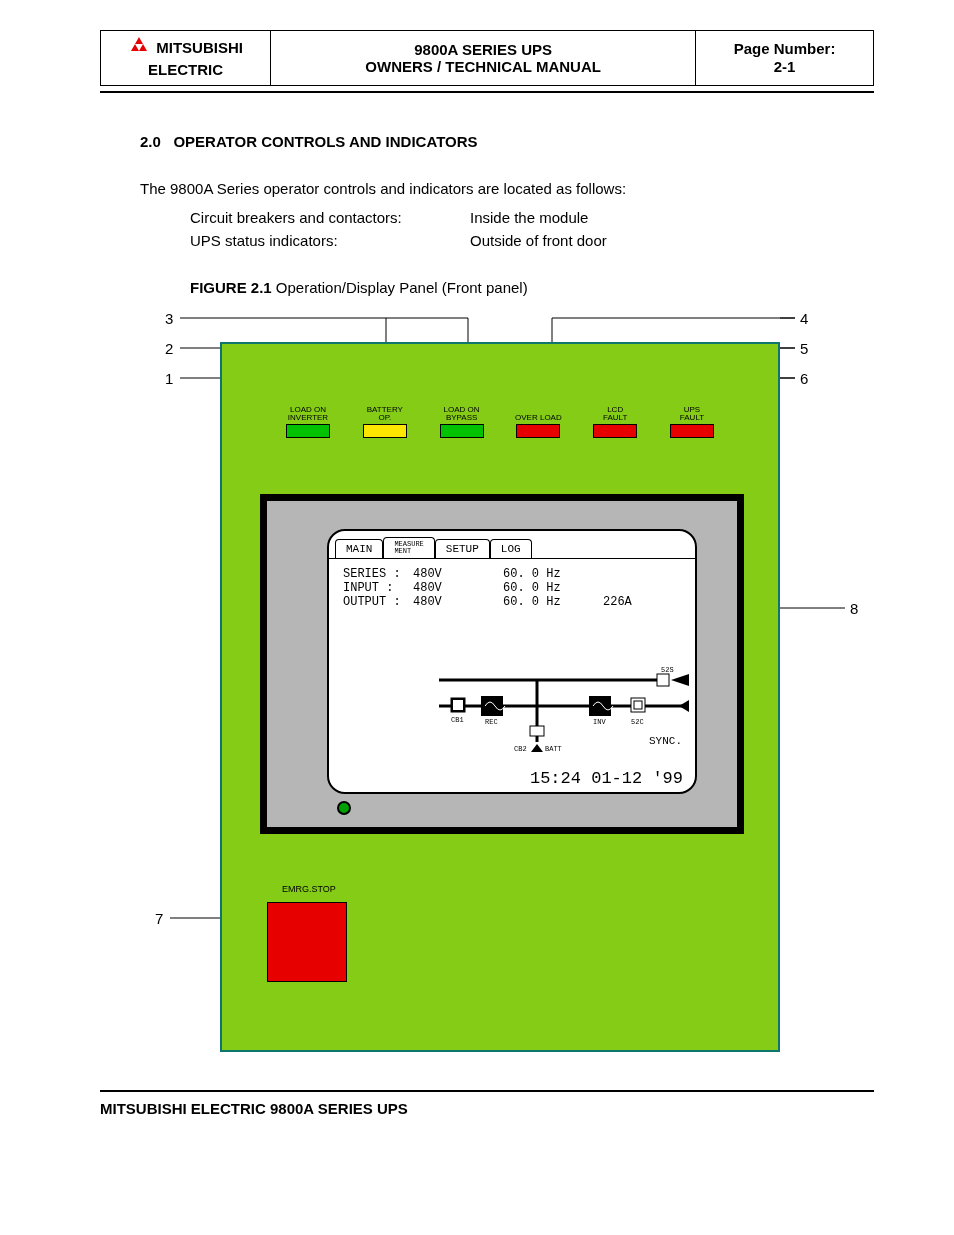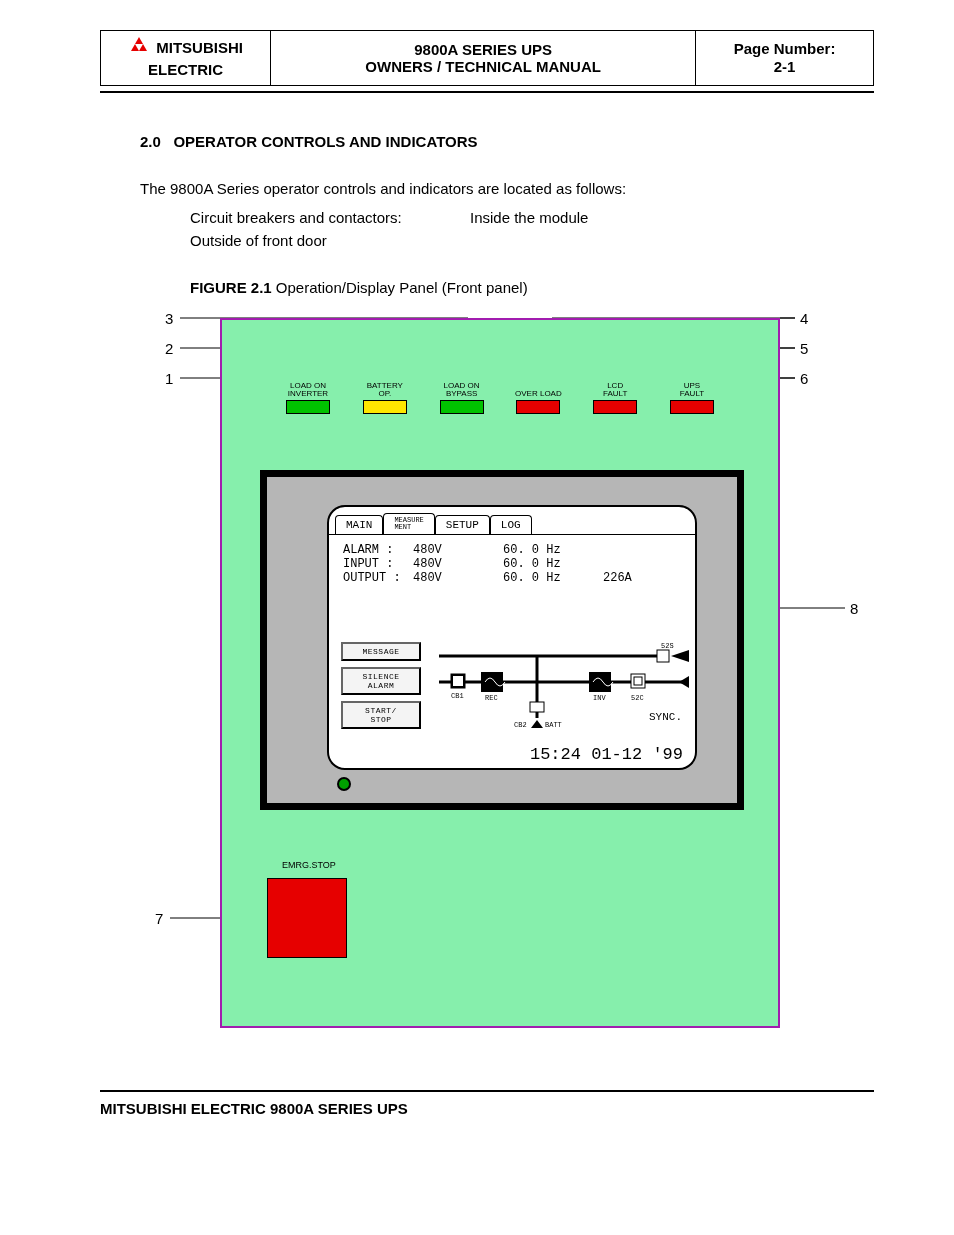--- a/index.html
+++ b/index.html
@@ -14,21 +14,21 @@
   .thick-rule { border: none; border-top: 2.5px solid #000; margin-bottom: 40px; }
 
   .section-title { font-weight: bold; margin: 0 0 30px 40px; font-size: 15px; }
   .intro { margin: 0 0 12px 40px; font-size: 15px; }
   .loc-row { display: flex; margin-left: 90px; margin-bottom: 6px; font-size: 15px; }
   .loc-label { width: 280px; }
   .fig-caption { margin: 30px 0 14px 90px; font-size: 15px; }
   .fig-caption b { font-weight: bold; }
 
   .figure-area { position: relative; width: 760px; height: 740px; margin-left: 30px; }
-  .panel { position: absolute; left: 90px; top: 8px; width: 560px; height: 710px; background: #86efac; border: 2px solid #a21caf; }
+  .panel { position: absolute; left: 90px; top: 32px; width: 560px; height: 710px; background: #84cc16; border: 2px solid #0f766e; }
   .led-row { position: absolute; top: 60px; left: 50px; right: 50px; display: flex; justify-content: space-between; }
   .led-slot { text-align: center; width: 72px; }
   .led-label { font-size: 8px; line-height: 1; margin-bottom: 2px; height: 18px; display: flex; flex-direction: column; justify-content: flex-end; }
   .led { width: 44px; height: 14px; margin: 0 auto; border: 1.5px solid #000; }
   .led.green { background: #00c200; }
   .led.yellow { background: #ffe600; }
   .led.red { background: #e60000; }
 
   .screen-frame { position: absolute; left: 38px; top: 150px; width: 484px; height: 340px; border: 7px solid #000; background: #b6b6b6; }
   .screen-inner { position: absolute; left: 60px; top: 28px; width: 370px; height: 265px; background: #fff; border: 2px solid #000; border-radius: 18px; font-family: 'Courier New', monospace; font-size: 12px; }
@@ -98,20 +98,21 @@
     <span>2.0</span>&nbsp;&nbsp;
     <span>OPERATOR CONTROLS AND INDICATORS</span>
   </div>
 
   <p class="intro">The 9800A Series operator controls and indicators are located as follows:</p>
   <div class="loc-row">
     <div class="loc-label">Circuit breakers and contactors:</div>
     <div>Inside the module</div>
   </div>
   <div class="loc-row">
+    <div class="loc-label">UPS status indicators:</div>
     <div>Outside of front door</div>
   </div>
 
   <p class="fig-caption">
     <b>FIGURE 2.1</b>
     <span>Operation/Display Panel (Front panel)</span>
   </p>
 
   <div class="figure-area">
 
@@ -210,42 +211,35 @@
         <div class="screen-inner">
           <div class="tabs">
             <div class="tab">MAIN</div>
             <div class="tab" style="font-size:7px; line-height:1; white-space:pre;">MEASURE
 MENT</div>
             <div class="tab">SETUP</div>
             <div class="tab">LOG</div>
           </div>
           <div class="readings">
             <div class="reading-row">
-                <span class="rd-l">ALARM :</span>
+                <span class="rd-l">SERIES :</span>
                 <span class="rd-c">480V</span>
                 <span class="rd-hz">60. 0 Hz</span>
               </div>
             <div class="reading-row">
                 <span class="rd-l">INPUT  :</span>
                 <span class="rd-c">480V</span>
                 <span class="rd-hz">60. 0 Hz</span>
               </div>
             <div class="reading-row">
                 <span class="rd-l">OUTPUT :</span>
                 <span class="rd-c">480V</span>
                 <span class="rd-hz">60. 0 Hz</span>
                 <span class="rd-a">226A</span>
               </div>
-          </div>
-          <div class="btn-col">
-            <div class="scr-btn">MESSAGE</div>
-            <div class="scr-btn" style="white-space:pre;">SILENCE
-ALARM</div>
-            <div class="scr-btn" style="white-space:pre;">START/
-STOP</div>
           </div>
           <div class="diagram-area">
             <svg width="250" height="90" viewBox="0 0 250 90">
               <line x1="0" y1="14" x2="218" y2="14" stroke="#000" stroke-width="3"></line>
               <rect x="218" y="8" width="12" height="12" fill="#fff" stroke="#000"></rect>
               <polygon points="232,14 250,8 250,20" fill="#000"></polygon>
               <text x="222" y="6" font-size="7">52S</text>
               <line x1="0" y1="40" x2="250" y2="40" stroke="#000" stroke-width="3"></line>
               <polygon points="240,40 250,34 250,46" fill="#000"></polygon>
               <rect x="12" y="32" width="14" height="14" fill="#000" stroke="#000"></rect>

